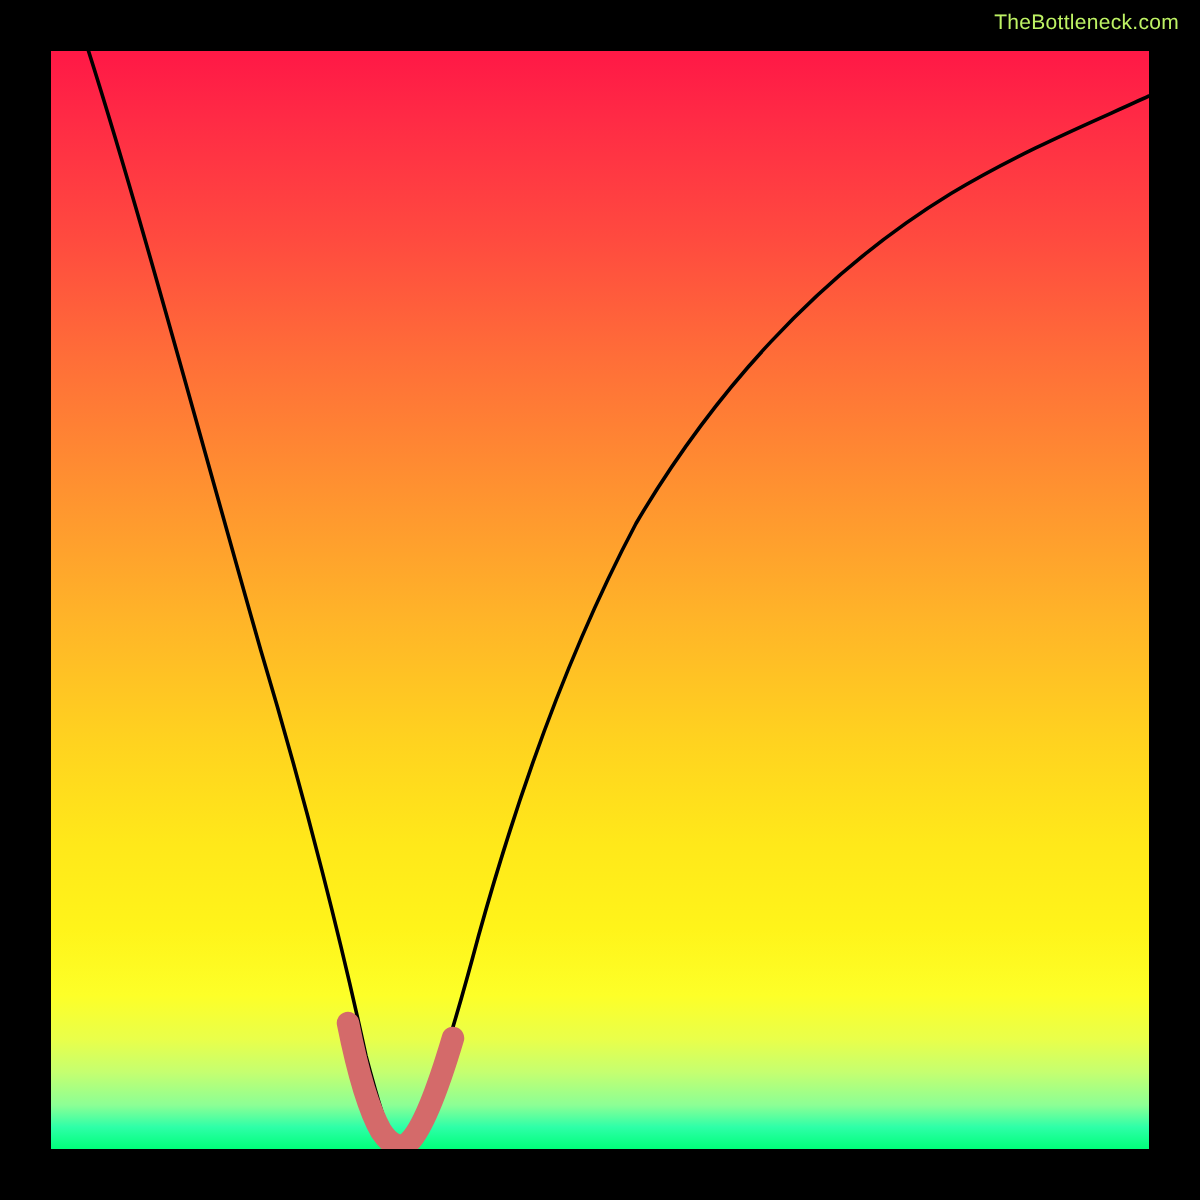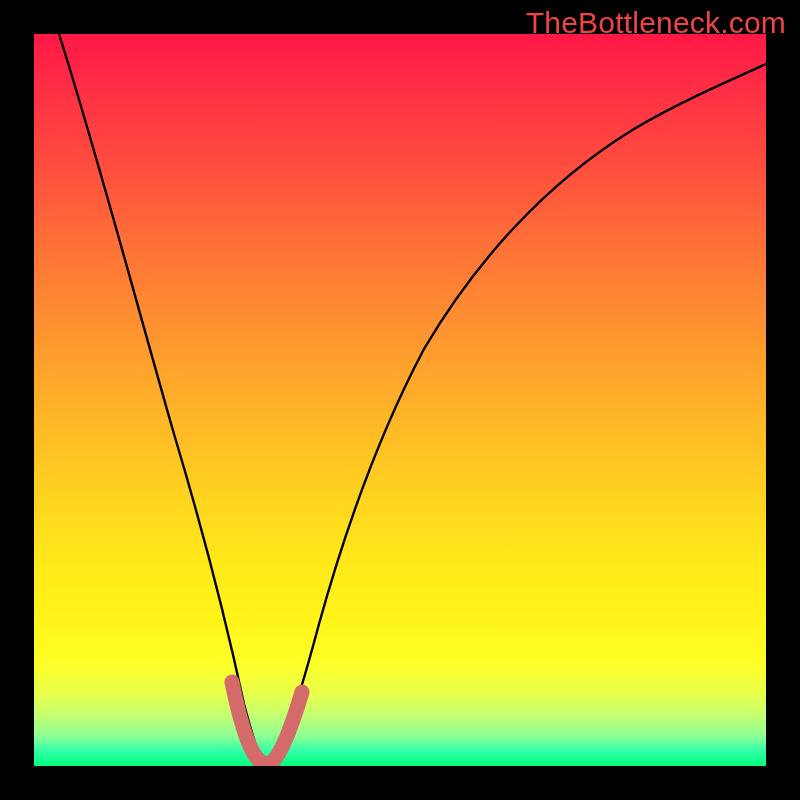--- a/index.html
+++ b/index.html
@@ -8,22 +8,22 @@
     position: relative;
     width: 800px;
     height: 800px;
     background: #000;
   }
   .watermark {
     position: absolute;
     top: 6px;
     right: 14px;
     font-family: Arial, Helvetica, sans-serif;
-    font-size: 30px;
-    color: #ef4444;
+    font-size: 14px;
+    color: #bef264;
     letter-spacing: 0.2px;
     z-index: 10;
     text-align: center;
   }
   .plot-area {
     position: absolute;
     left: 34px;
     top: 34px;
     width: 732px;
     height: 732px;

